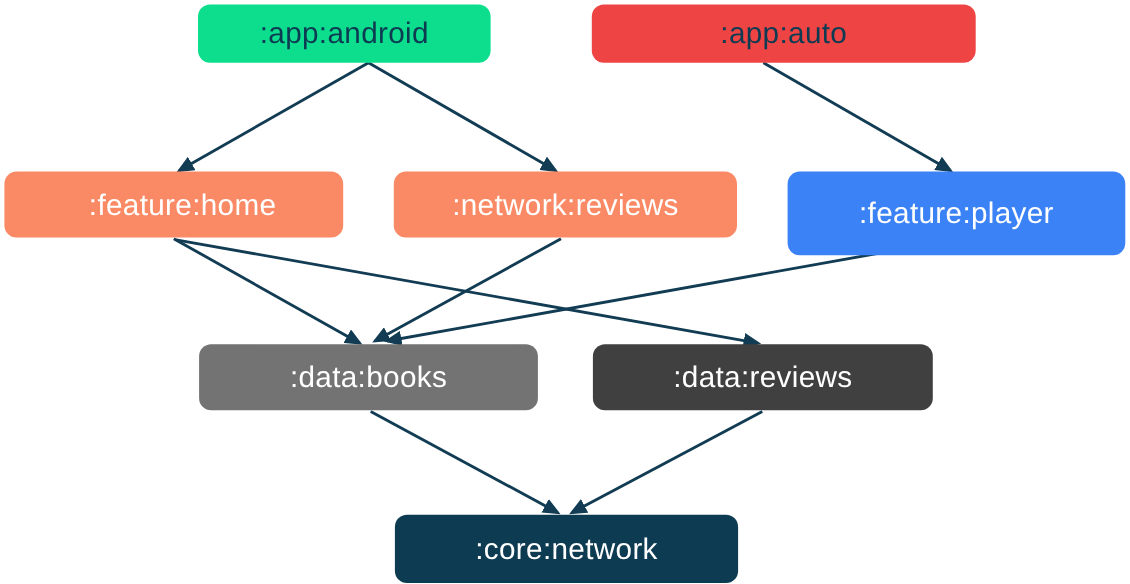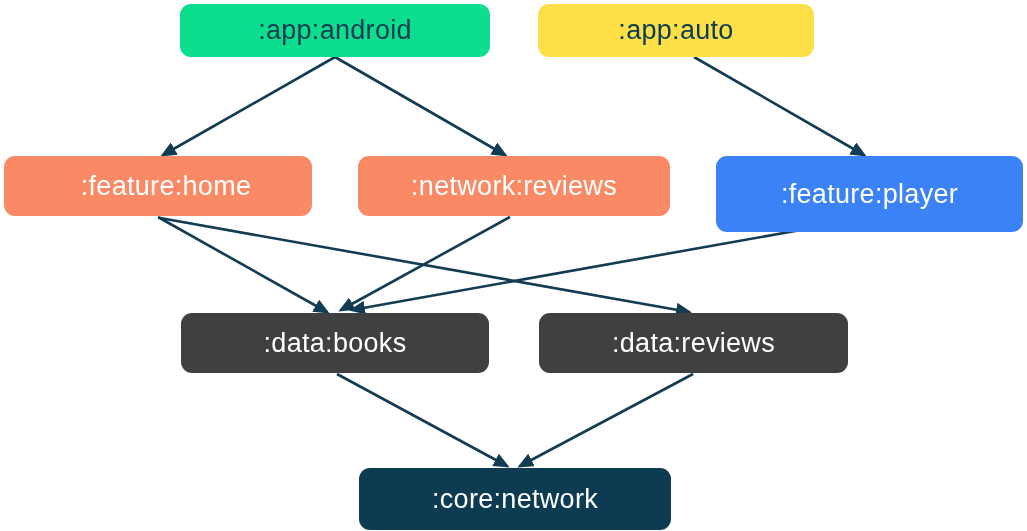--- a/index.html
+++ b/index.html
@@ -53,36 +53,36 @@
       <line x1="335" y1="57" x2="505" y2="155" stroke="#123c53" stroke-width="2.6" marker-end="url(#arrowhead)"></line>
       <line x1="694" y1="57" x2="864" y2="155" stroke="#123c53" stroke-width="2.6" marker-end="url(#arrowhead)"></line>
       <line x1="158" y1="217" x2="327" y2="312" stroke="#123c53" stroke-width="2.6" marker-end="url(#arrowhead)"></line>
       <line x1="160" y1="218" x2="689" y2="312" stroke="#123c53" stroke-width="2.6" marker-end="url(#arrowhead)"></line>
       <line x1="510" y1="217" x2="341" y2="310" stroke="#123c53" stroke-width="2.6" marker-end="url(#arrowhead)"></line>
       <line x1="873" y1="217" x2="352" y2="310" stroke="#123c53" stroke-width="2.6" marker-end="url(#arrowhead)"></line>
       <line x1="337" y1="374" x2="507" y2="466" stroke="#123c53" stroke-width="2.6" marker-end="url(#arrowhead)"></line>
       <line x1="693" y1="374" x2="520" y2="466" stroke="#123c53" stroke-width="2.6" marker-end="url(#arrowhead)"></line>
     </svg>
   <div id="node-layer">
-      <div class="node" style="left: 180px; top: 4px; width: 310px; height: 53px; background: rgb(12, 222, 141); color: rgb(13, 59, 82);">
+      <div class="node" style="left: 180px; top: 4px; width: 266px; height: 53px; background: rgb(12, 222, 141); color: rgb(13, 59, 82);">
         <span>:app:android</span>
       </div>
-      <div class="node" style="left: 538px; top: 4px; width: 276px; height: 53px; background: #fde047; color: rgb(13, 59, 82);">
+      <div class="node" style="left: 538px; top: 4px; width: 349px; height: 53px; background: #ef4444; color: rgb(13, 59, 82);">
         <span>:app:auto</span>
       </div>
       <div class="node" style="left: 4px; top: 156px; width: 308px; height: 60px; background: rgb(250, 138, 101); color: rgb(255, 255, 255); padding-left: 16px;">
         <span>:feature:home</span>
       </div>
       <div class="node" style="left: 358px; top: 156px; width: 312px; height: 60px; background: rgb(250, 138, 101); color: rgb(255, 255, 255);">
         <span>:network:reviews</span>
       </div>
       <div class="node" style="left: 716px; top: 156px; width: 307px; height: 76px; background: #3b82f6; color: rgb(255, 255, 255);">
         <span>:feature:player</span>
       </div>
-      <div class="node" style="left: 181px; top: 313px; width: 308px; height: 60px; background: #404040; color: rgb(255, 255, 255);">
+      <div class="node" style="left: 181px; top: 313px; width: 308px; height: 60px; background: #737373; color: rgb(255, 255, 255);">
         <span>:data:books</span>
       </div>
       <div class="node" style="left: 539px; top: 313px; width: 309px; height: 60px; background: #404040; color: rgb(255, 255, 255);">
         <span>:data:reviews</span>
       </div>
       <div class="node" style="left: 359px; top: 468px; width: 312px; height: 62px; background: rgb(13, 59, 82); color: rgb(255, 255, 255);">
         <span>:core:network</span>
       </div>
     </div>
 </div>

